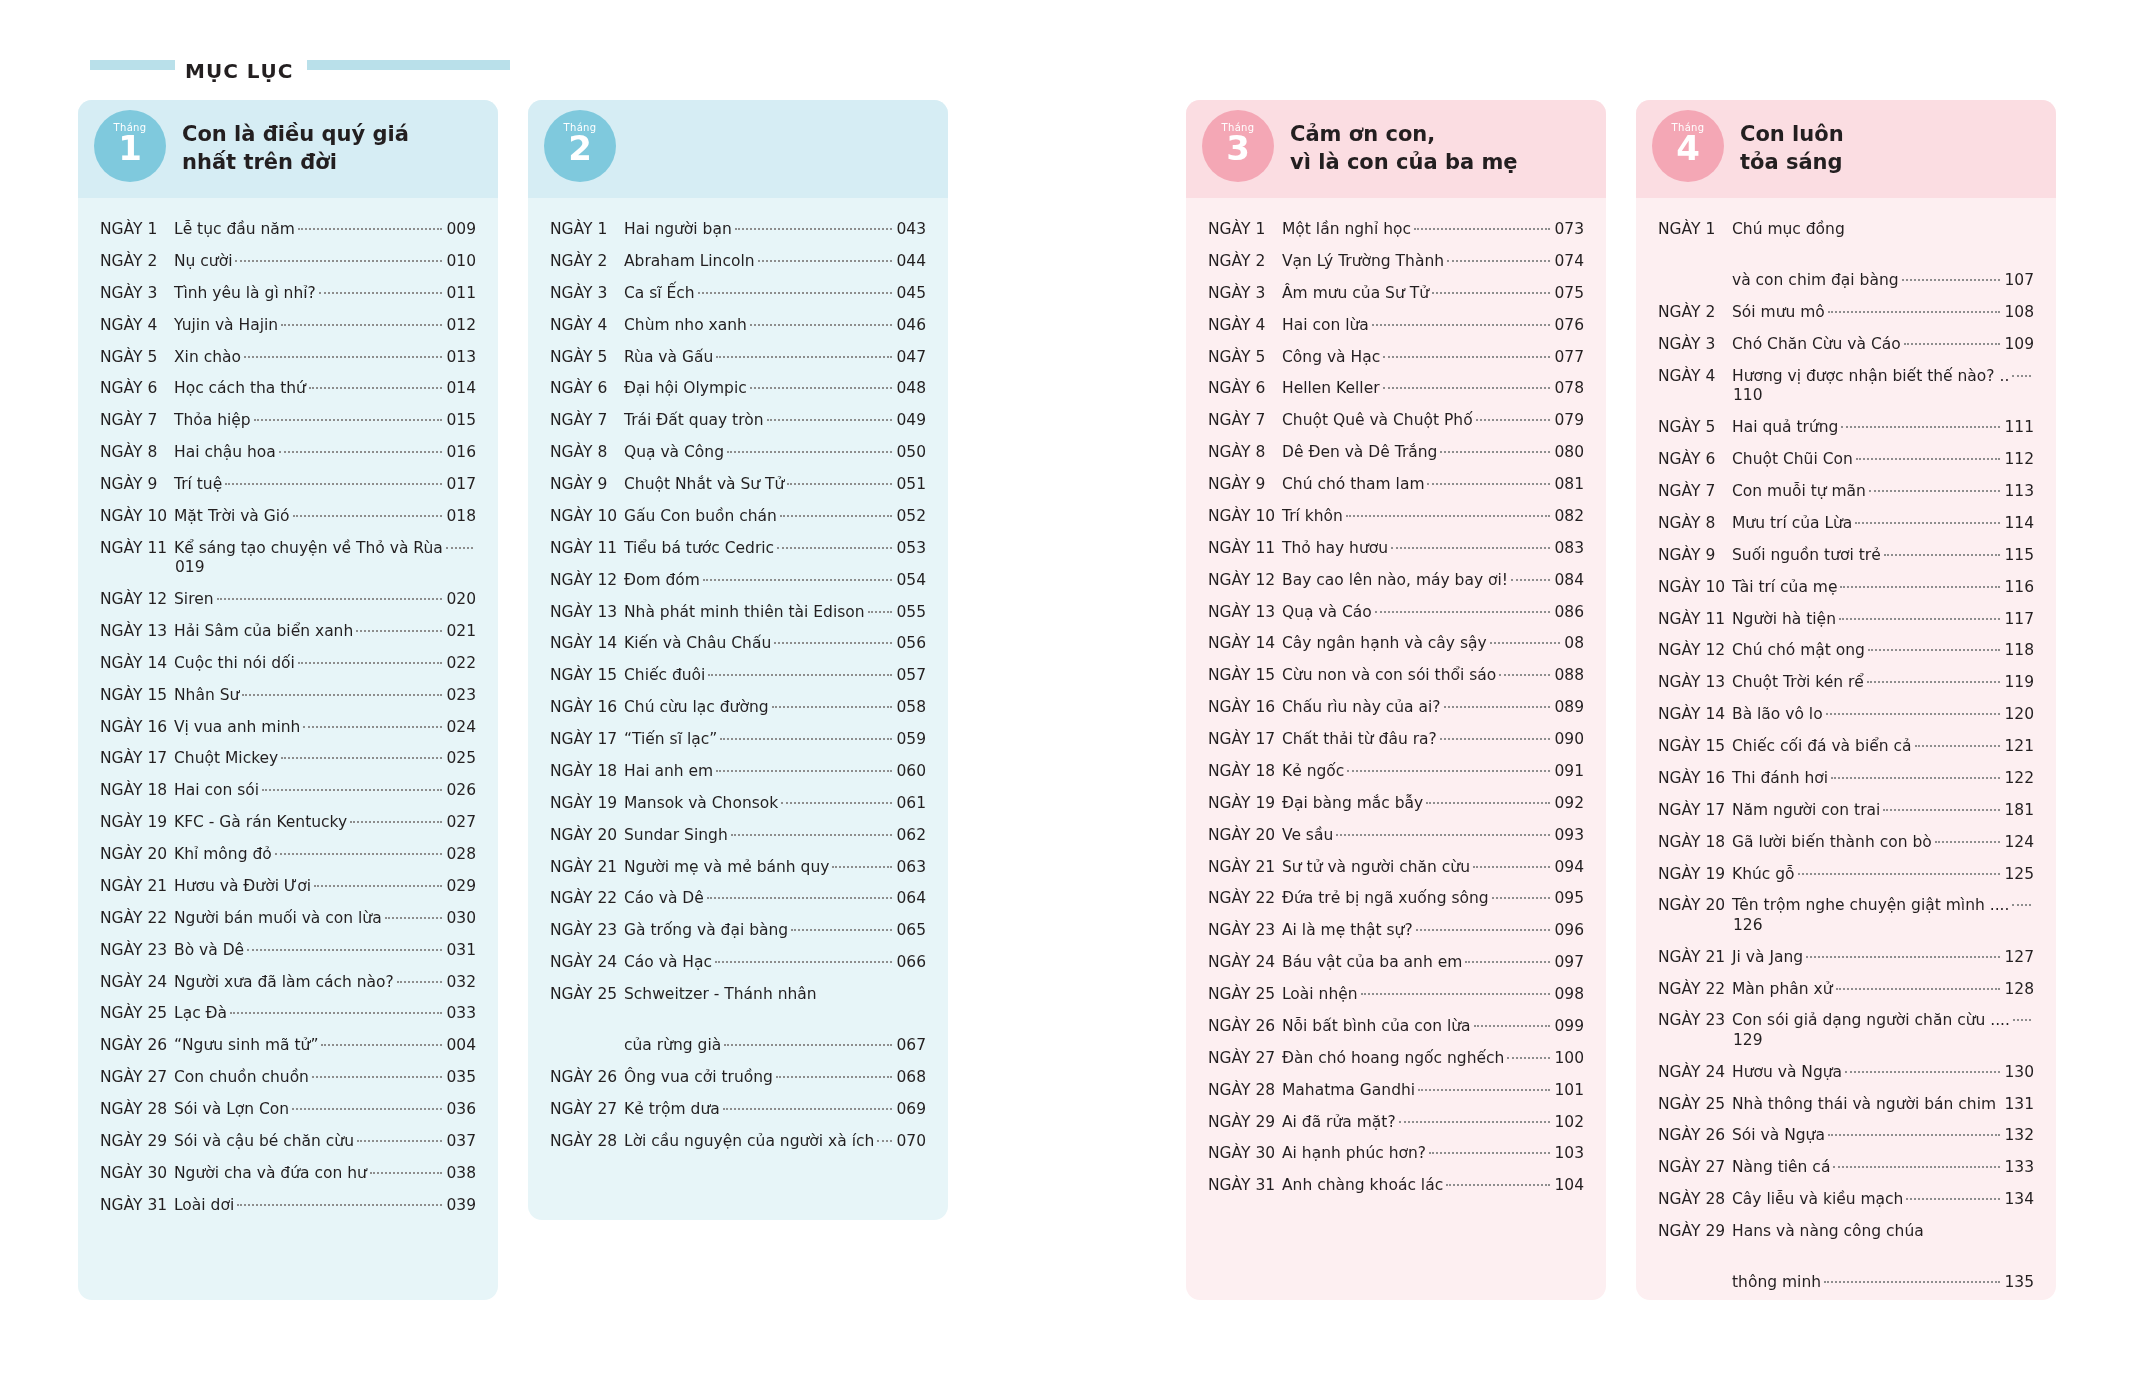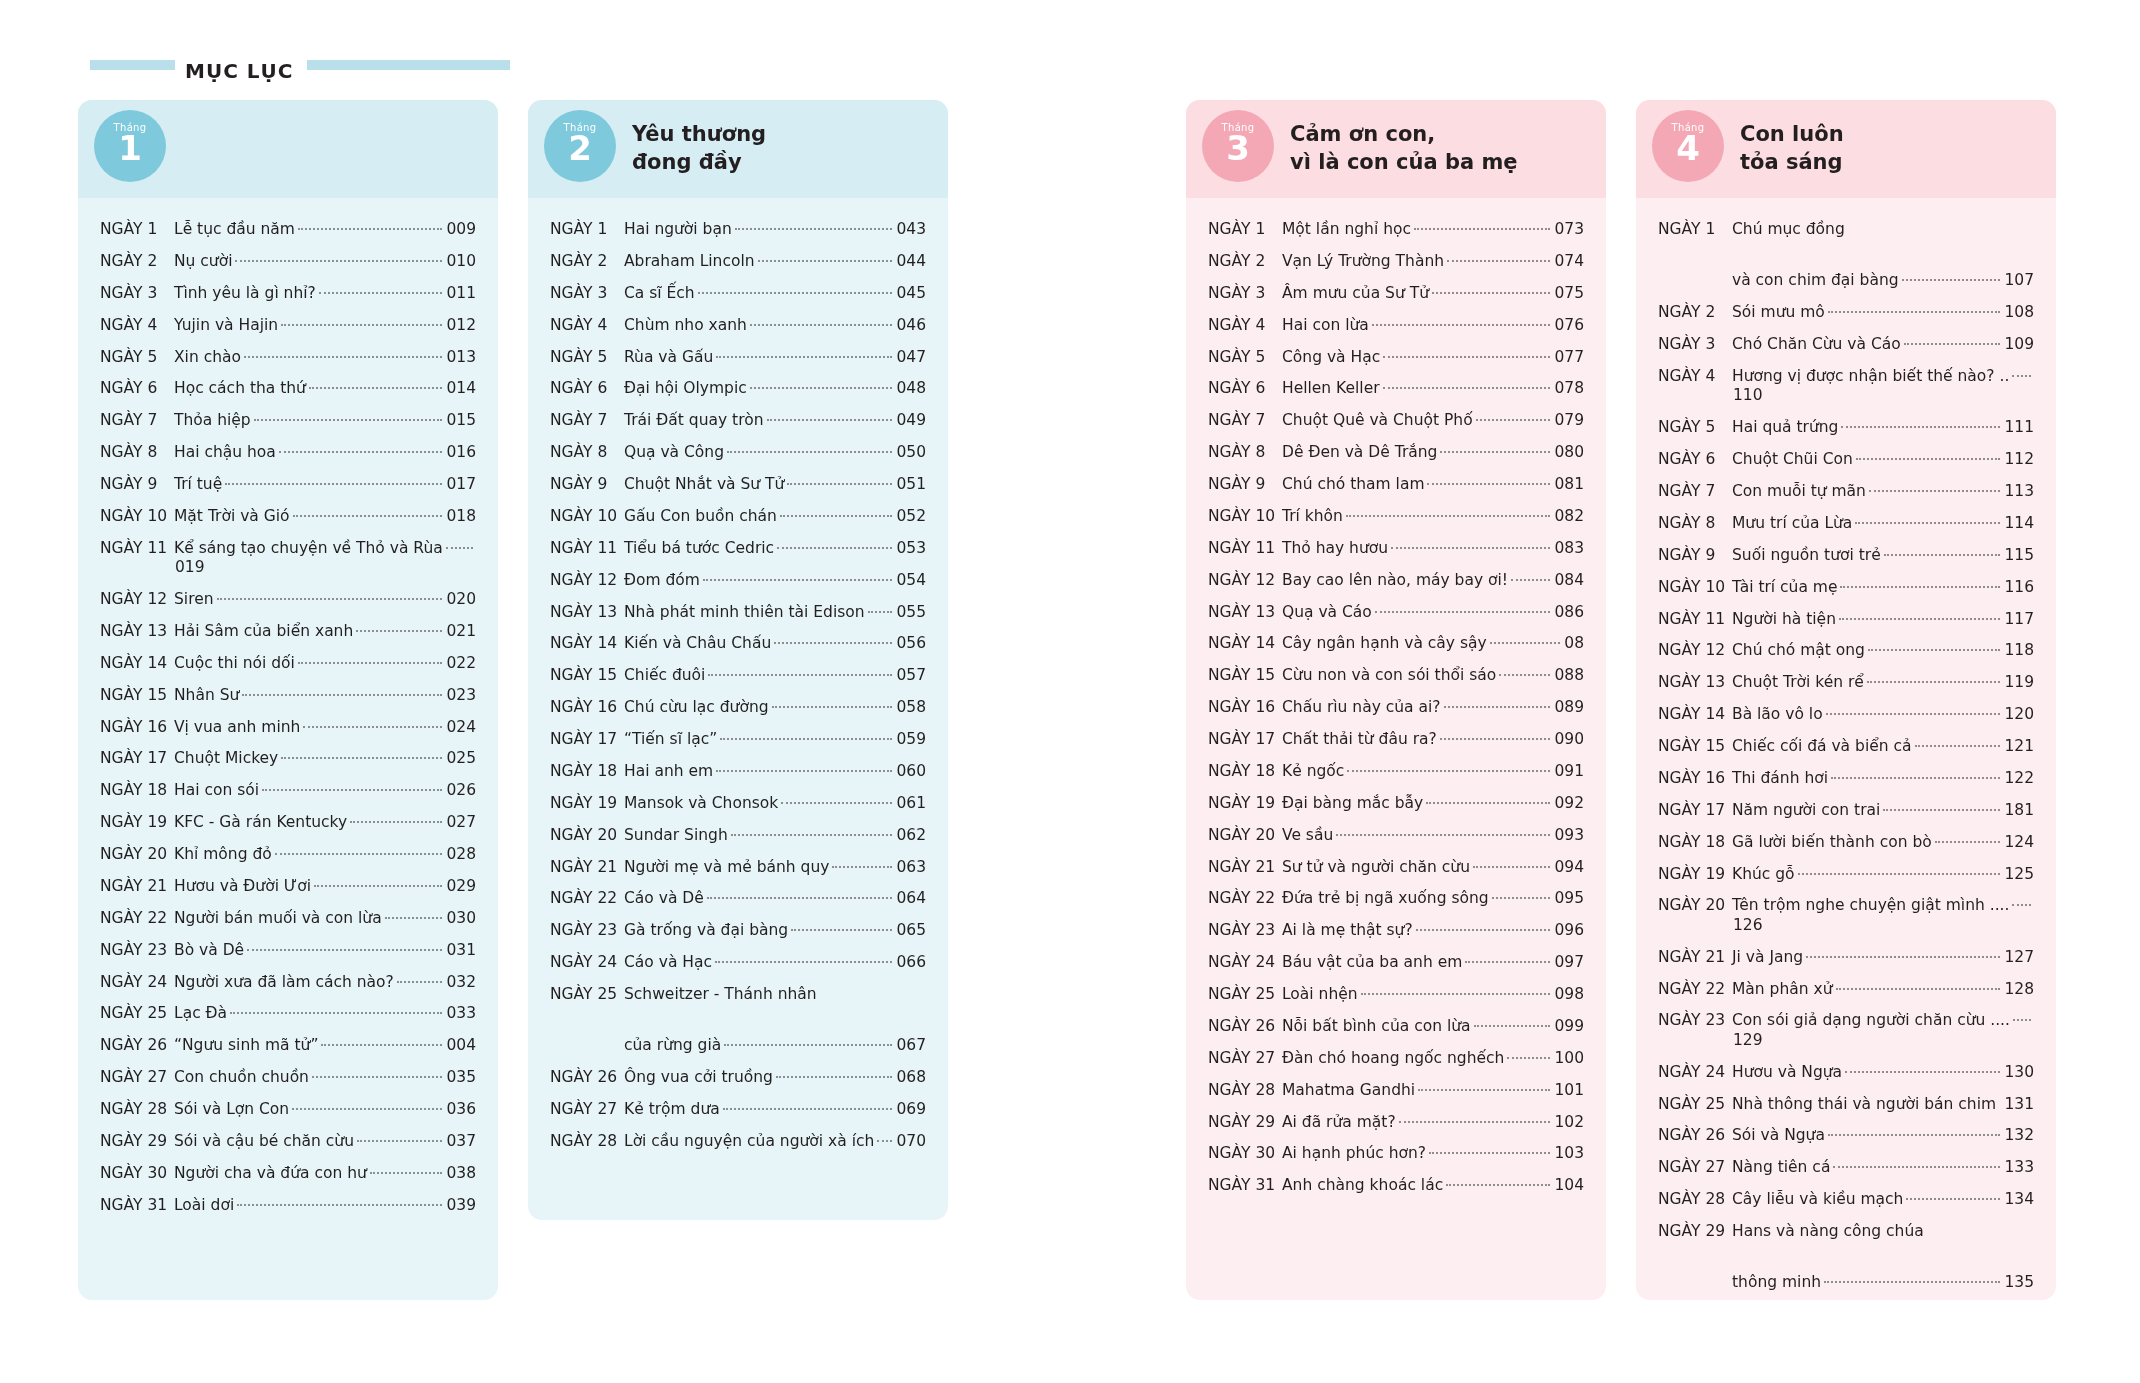--- a/index.html
+++ b/index.html
@@ -179,20 +179,24 @@
     <div class="label">MỤC LỤC</div>
   </div>
 
   <div id="columns-root">
       <div class="col col-1 blue">
         <div class="col-head">
           <div class="month-badge">
             <span class="m-word">Tháng</span>
             <span class="m-num">1</span>
           </div>
+          <div class="col-title">
+            <span>Con là điều quý giá</span>
+            <span>nhất trên đời</span>
+          </div>
         </div>
         <div class="entries">
           <div class="entry">
             <span class="day">NGÀY 1</span>
             <span class="mid">
               <span class="title">Lễ tục đầu năm</span>
               <span class="dots"></span>
               <span class="page-no">009</span>
             </span>
           </div>
@@ -437,24 +441,20 @@
             </span>
           </div>
         </div>
       </div>
       <div class="col col-2 blue">
         <div class="col-head">
           <div class="month-badge">
             <span class="m-word">Tháng</span>
             <span class="m-num">2</span>
           </div>
-          <div class="col-title">
-            <span>Yêu thương</span>
-            <span>đong đầy</span>
-          </div>
         </div>
         <div class="entries">
           <div class="entry">
             <span class="day">NGÀY 1</span>
             <span class="mid">
               <span class="title">Hai người bạn</span>
               <span class="dots"></span>
               <span class="page-no">043</span>
             </span>
           </div>

